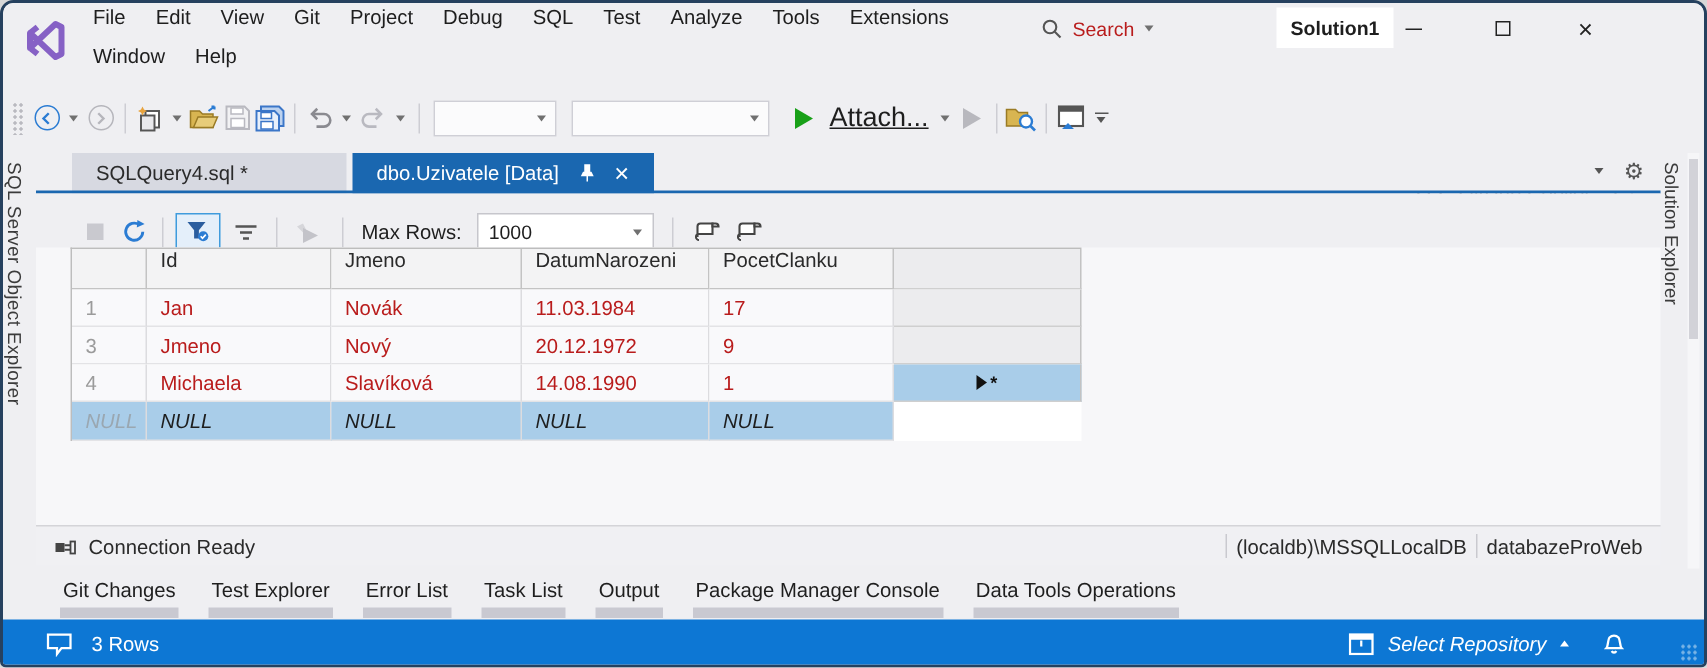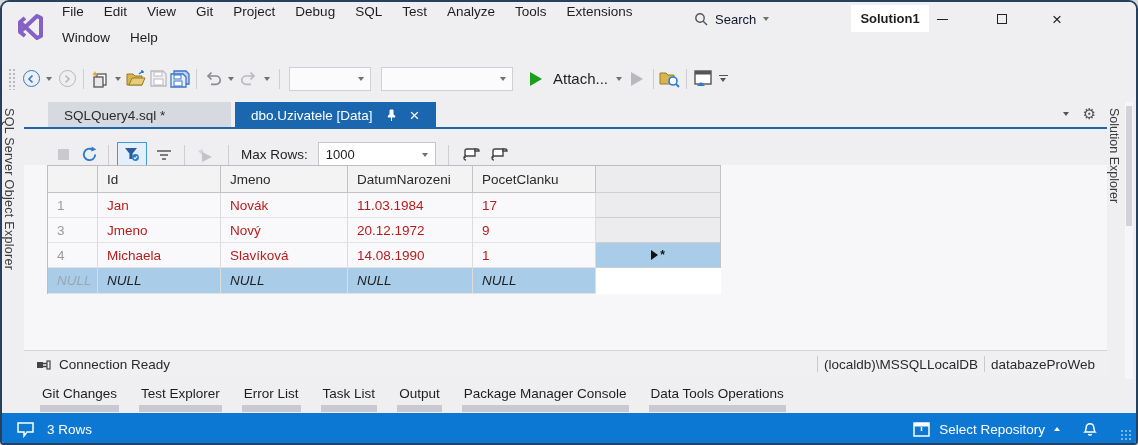--- a/index.html
+++ b/index.html
@@ -5,21 +5,21 @@
   html,body{margin:0;padding:0;background:#d8d8d8;font-family:"Liberation Sans",sans-serif;}
   *{box-sizing:border-box;}
   .abs{position:absolute;}
   #window{position:relative;width:1138px;height:445px;background:#EFEFF2;border:2px solid #26415f;
           border-radius:9px 9px 4px 4px;overflow:hidden;font-size:13px;color:#1e1e1e;}
   
   #titlebar{left:0;top:0;width:100%;height:55px;background:#EFEFF2;}
   .menu-row{position:absolute;left:50px;display:flex;align-items:flex-start;height:26px;}
   .menu-item{padding:0 10px;font-size:13.5px;color:#1e1e1e;cursor:default;}
   #vs-logo{left:13px;top:10px;width:30px;height:30px;}
-  #search-box{left:692px;top:4px;display:flex;align-items:center;gap:7px;color:#0f172a;height:26px;}
+  #search-box{left:692px;top:4px;display:flex;align-items:center;gap:7px;color:#b91c1c;height:26px;}
   #solution-badge{left:849px;top:3px;width:78px;height:27px;background:#ffffff;display:flex;
                   align-items:center;justify-content:center;font-weight:700;font-size:13px;}
   .win-btn{top:0;width:47px;height:34px;display:flex;align-items:center;justify-content:center;color:#222;}
   .glyph-min{width:11px;border-bottom:1.2px solid #222;}
   .glyph-max{width:10px;height:10px;border:1.2px solid #222;}
   .glyph-close{font-size:17px;line-height:1;font-weight:400;}
   .caret{width:0;height:0;border-left:3.5px solid transparent;border-right:3.5px solid transparent;
          border-top:4px solid #707070;display:inline-block;}
   .caret.up{border-top:none;border-bottom:4px solid #fff;}
   
@@ -57,21 +57,21 @@
   .stop-sq{width:11px;height:11px;background:#c9c9cf;}
   .filter-btn{border:1px solid #3f9bdc;background:#e4effa;width:30px;height:26px;}
   #max-rows-combo{width:118px;height:25px;background:#fff;border:1px solid #c6c6cc;display:flex;
                   align-items:center;justify-content:space-between;padding:0 7px;}
   
   #doc-area{left:22px;top:163px;width:1083px;height:185px;background:#f7f7f9;}
   #grid{left:45px;top:163px;display:grid;grid-template-columns:50px 123px 127px 125px 123px 125px;
         grid-template-rows:27px 25px 25px 25px 26px;border-left:1px solid #bdbdbd;border-top:1px solid #bdbdbd;
         background:#fff;font-size:13.5px;}
   .gh{background:#f3f3f4;border-right:1px solid #c3c3c3;border-bottom:1px solid #c3c3c3;
-      display:flex;align-items:center;padding:0 9px;color:#2a2a2a;}
+      display:flex;padding:0 9px;color:#2a2a2a;}
   .rh{background:#ececee;border-right:1px solid #c3c3c3;border-bottom:1px solid #cfcfcf;
       display:flex;align-items:center;justify-content:center;}
   .gc{background:#f9f9fb;border-right:1px solid #dcdcdf;border-bottom:1px solid #e3e3e6;
       display:flex;align-items:center;padding:0 9px;color:#b91c1c;}
   .gc.idcol{color:#9b9b9b;}
   .sel{background:#a9cde9 !important;}
   .nullv{font-style:italic;color:#1e1e1e;}
   .nullv.idcol{color:#9aa7b1;}
   .newrow-marker{display:flex;align-items:center;gap:2px;font-weight:700;font-size:12px;color:#111;}
   .tri-right{width:0;height:0;border-top:5px solid transparent;border-bottom:5px solid transparent;
@@ -81,22 +81,22 @@
                 display:flex;align-items:center;padding:0 12px;font-size:13.5px;color:#2a2a2a;}
   #status-right{margin-left:auto;display:flex;align-items:center;gap:6px;}
   .vline{width:1px;height:16px;background:#c9c9cf;}
   
   #bottom-tabs{left:0;top:377px;width:100%;height:34px;background:#EFEFF2;display:flex;
                padding-left:40px;gap:24px;font-size:13.5px;color:#1e1e1e;}
   .btab{position:relative;display:flex;align-items:center;height:28px;}
   .btab::after{content:"";position:absolute;left:-2px;right:-2px;bottom:-5px;height:7px;background:#c9c9d1;}
   
   #statusbar{left:0;top:411px;width:100%;height:32px;background:#0d77d4;color:#fff;display:flex;
-             align-items:center;padding:0 10px;font-size:13.5px;}
-  #statusbar .right{margin-left:auto;display:flex;align-items:center;gap:22px;margin-right:28px;}
+             align-items:center;padding:0 24px;font-size:13.5px;}
+  #statusbar .right{margin-left:auto;display:flex;align-items:center;gap:22px;margin-right:28px;font-style:italic;}
   .grip-br{position:absolute;right:4px;bottom:4px;width:12px;height:12px;
            background-image:radial-gradient(#79b4e6 1px,transparent 1.2px);background-size:4px 4px;}
   svg{display:block;}
 </style>
 </head>
 <body>
 
 <div id="window">
 
   <div id="titlebar" class="abs">
@@ -232,21 +232,21 @@
     <span class="tb-sep"></span>
     <span class="combo" style="width:82px;margin-left:4px">
         <span class="caret"></span>
       </span>
     <span class="combo" style="width:132px;margin-left:10px">
         <span class="caret"></span>
       </span>
     <span class="tb" style="margin-left:12px">
         <span class="play"></span>
       </span>
-    <span style="margin:0 4px 0 6px;font-size:15px;">Attach...</span>
+    <span style="margin:0 4px 0 6px;font-size:18px;text-decoration:underline;">Attach...</span>
     <span class="tb" style="min-width:14px">
         <span class="caret"></span>
       </span>
     <span class="tb">
         <span class="play outline"></span>
       </span>
     <span class="tb-sep"></span>
     <span class="tb">
       <span>
         <svg width="22" height="18" viewBox="0 0 22 18">

